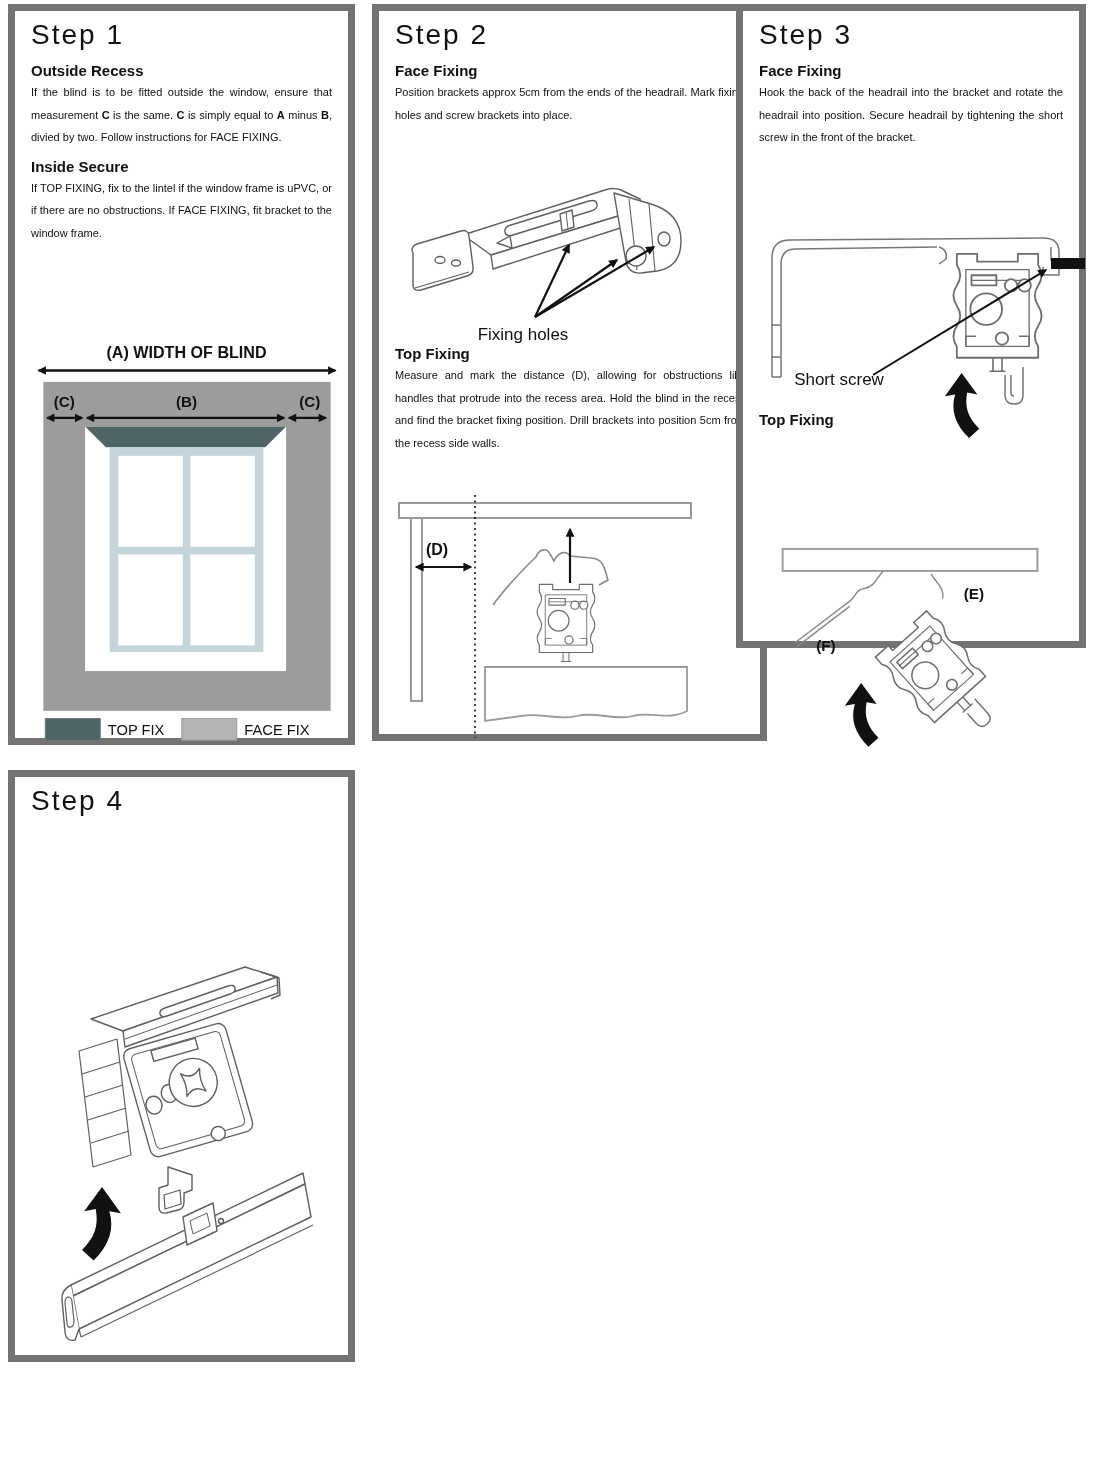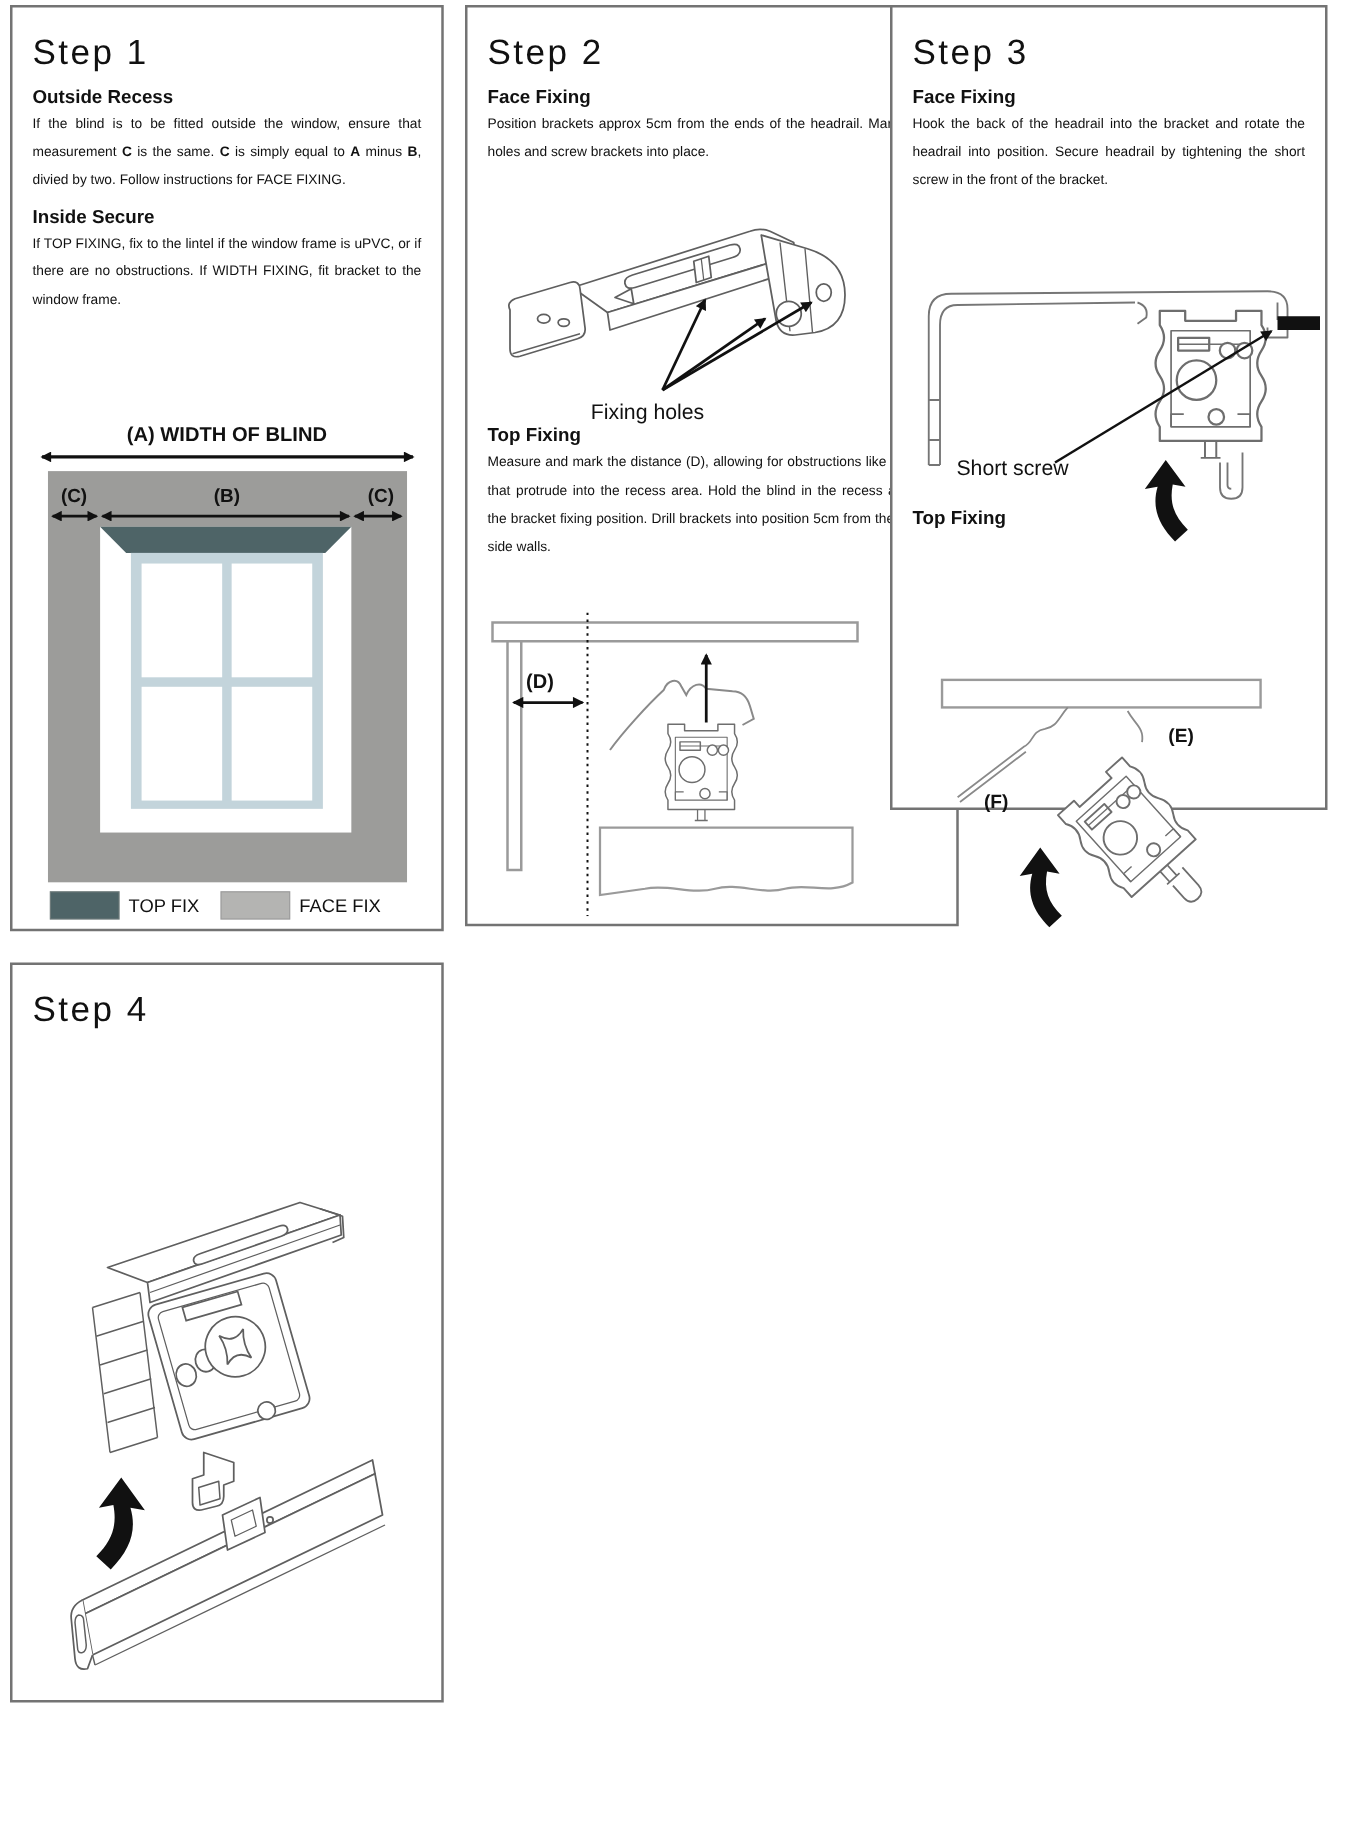--- a/index.html
+++ b/index.html
@@ -1,22 +1,22 @@
 <!DOCTYPE html>
 <html><head>
 <meta charset="utf-8">
 <style>
   html,body{margin:0;padding:0;background:#fff;}
   .page{position:relative;width:1093px;height:1475px;background:#fff;overflow:hidden;
         font-family:"Liberation Sans","DejaVu Sans",sans-serif;color:#111;}
-  .box{position:absolute;border:2px solid #737373;background:#fff;box-sizing:border-box;
-       padding:20px 16px;}
+  .box{position:absolute;border:7px solid #737373;background:#fff;box-sizing:border-box;
+       padding:8px 16px;}
   #box1{left:8px;top:4px;width:347px;height:741px;}
   #box2{left:372px;top:4px;width:395px;height:737px;}
-  #box3{left:712px;top:4px;width:350px;height:644px;}
+  #box3{left:736px;top:4px;width:350px;height:644px;}
   #box4{left:8px;top:770px;width:347px;height:592px;}
   h1{font-size:28px;font-weight:400;letter-spacing:2px;margin:0 0 10px 0;line-height:1.15;}
   h2{font-size:15px;font-weight:700;margin:0;line-height:20px;}
   p{font-size:11px;line-height:22.5px;margin:0 0 8px 0;text-align:justify;text-align-last:left;}
   .absblock{position:absolute;left:16px;right:14px;}
   svg{display:block;}
   .diag{position:absolute;}
   svg text{fill:#111;font-family:"Liberation Sans","DejaVu Sans",sans-serif;}
   .dlab{font-weight:700;font-size:17px;}
   .dlab-s{font-weight:700;font-size:16px;}
@@ -46,21 +46,21 @@
   </defs>
 </svg>
 
 <div class="page">
 
   <section class="box" id="box1">
     <h1>Step 1</h1>
     <h2>Outside Recess</h2>
     <p><span>If the blind is to be fitted outside the window, ensure that measurement </span><b>C</b><span> is the same.  </span><b>C</b><span> is simply equal to </span><b>A</b><span> minus </span><b>B</b><span>, divied by two.  Follow instructions for FACE FIXING.</span></p>
     <h2>Inside Secure</h2>
-    <p>If TOP FIXING, fix to the lintel if the window frame is uPVC, or if there are no obstructions.  If WIDTH FIXING, fit bracket to the window frame.</p>
+    <p>If TOP FIXING, fix to the lintel if the window frame is uPVC, or if there are no obstructions.  If FACE FIXING, fit bracket to the window frame.</p>
 
     <svg class="diag" style="left:17px;top:330px" width="310" height="406" viewBox="0 0 327 428">
       <text class="dlab" x="163" y="18" text-anchor="middle">(A) WIDTH OF BLIND</text>
       <line x1="7" y1="31" x2="320" y2="31" stroke="#111" stroke-width="2.6" marker-start="url(#mA)" marker-end="url(#mA)"></line>
       <rect x="12" y="43" width="303" height="347" fill="#9c9c9a"></rect>
       <text class="dlab-s" x="34" y="69" text-anchor="middle">(C)</text>
       <text class="dlab-s" x="163" y="69" text-anchor="middle">(B)</text>
       <text class="dlab-s" x="293" y="69" text-anchor="middle">(C)</text>
       <g stroke="#111" stroke-width="2.4">
         <line x1="16" y1="81" x2="53" y2="81" marker-start="url(#mA)" marker-end="url(#mA)"></line>

